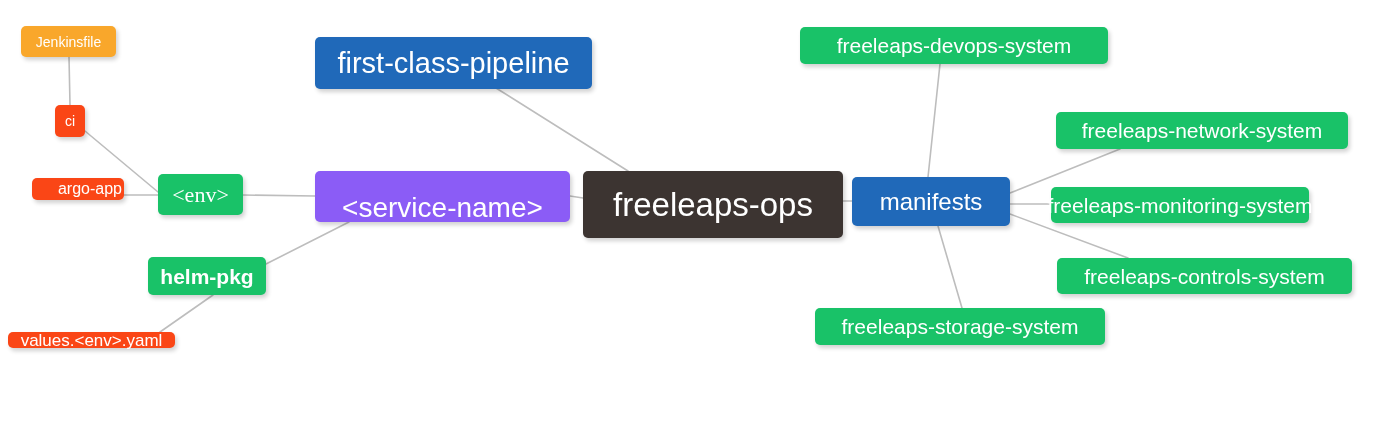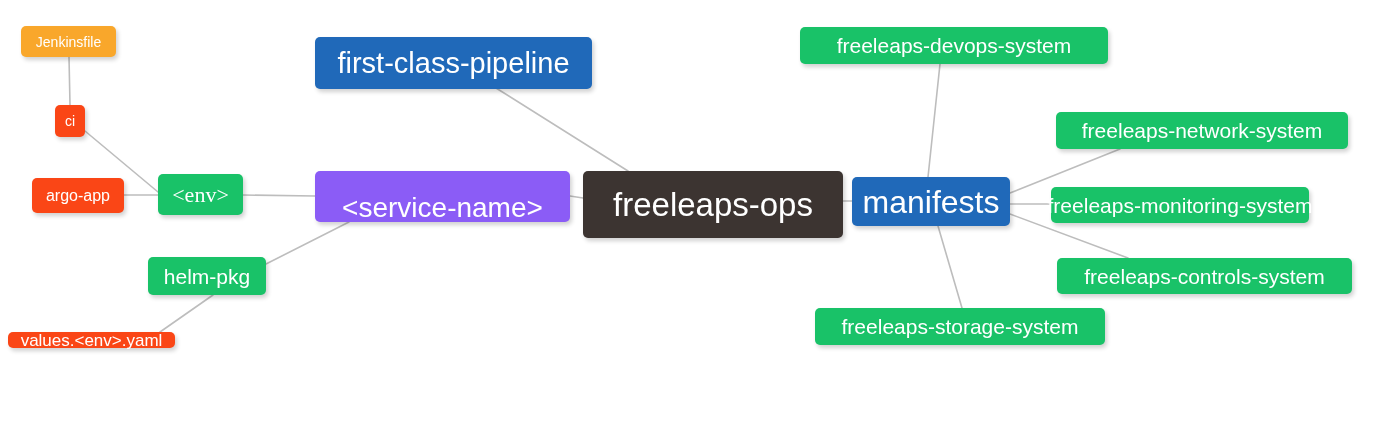--- a/index.html
+++ b/index.html
@@ -69,42 +69,42 @@
       <line x1="938" y1="226" x2="962" y2="308" stroke="#bdbdbd" stroke-width="1.6" stroke-linecap="round"></line>
     </svg>
 
   <div id="nodes">
       <div class="node" style="left: 21px; top: 26px; width: 95px; height: 31px; background: rgb(249, 167, 43); font-size: 14px; justify-content: center;">
         <span class="lbl">Jenkinsfile</span>
       </div>
       <div class="node" style="left: 55px; top: 105px; width: 30px; height: 32px; background: rgb(250, 70, 22); font-size: 14px;">
         <span class="lbl">ci</span>
       </div>
-      <div class="node" style="left: 32px; top: 178px; width: 92px; height: 35px; background: rgb(250, 70, 22); font-size: 16px;">
+      <div class="node" style="left: 32px; top: 178px; width: 92px; height: 22px; background: rgb(250, 70, 22); font-size: 16px; justify-content: flex-end;">
         <span class="lbl">argo-app</span>
       </div>
       <div class="node" style="left: 158px; top: 174px; width: 85px; height: 41px; background: rgb(25, 194, 104); font-size: 22px; font-family: Liberation Serif, serif;">
         <span class="lbl">&lt;env&gt;</span>
       </div>
-      <div class="node" style="left: 148px; top: 257px; width: 118px; height: 38px; background: rgb(25, 194, 104); font-size: 21px;">
+      <div class="node" style="left: 148px; top: 257px; width: 118px; height: 38px; background: rgb(25, 194, 104); font-size: 21px; font-weight: bold;">
         <span class="lbl">helm-pkg</span>
       </div>
       <div class="node" style="left: 8px; top: 332px; width: 167px; height: 16px; background: rgb(250, 70, 22); font-size: 17px;">
         <span class="lbl">values.&lt;env&gt;.yaml</span>
       </div>
       <div class="node" style="left: 315px; top: 37px; width: 277px; height: 52px; background: rgb(32, 105, 185); font-size: 29px;">
         <span class="lbl">first-class-pipeline</span>
       </div>
       <div class="node" style="left: 315px; top: 171px; width: 255px; height: 51px; background: #8b5cf6; font-size: 28px; align-items: flex-end;">
         <span class="lbl">&lt;service-name&gt;</span>
       </div>
       <div class="node" style="left: 583px; top: 171px; width: 260px; height: 67px; background: rgb(60, 52, 49); font-size: 33px;">
         <span class="lbl">freeleaps-ops</span>
       </div>
-      <div class="node" style="left: 852px; top: 177px; width: 158px; height: 49px; background: rgb(32, 105, 185); font-size: 32px;">
+      <div class="node" style="left: 852px; top: 177px; width: 158px; height: 49px; background: rgb(32, 105, 185); font-size: 24px;">
         <span class="lbl">manifests</span>
       </div>
       <div class="node" style="left: 800px; top: 27px; width: 308px; height: 37px; background: rgb(25, 194, 104); font-size: 21px;">
         <span class="lbl">freeleaps-devops-system</span>
       </div>
       <div class="node" style="left: 1056px; top: 112px; width: 292px; height: 37px; background: rgb(25, 194, 104); font-size: 21px;">
         <span class="lbl">freeleaps-network-system</span>
       </div>
       <div class="node" style="left: 1051px; top: 187px; width: 258px; height: 36px; background: rgb(25, 194, 104); font-size: 21px;">
         <span class="lbl">freeleaps-monitoring-system</span>

